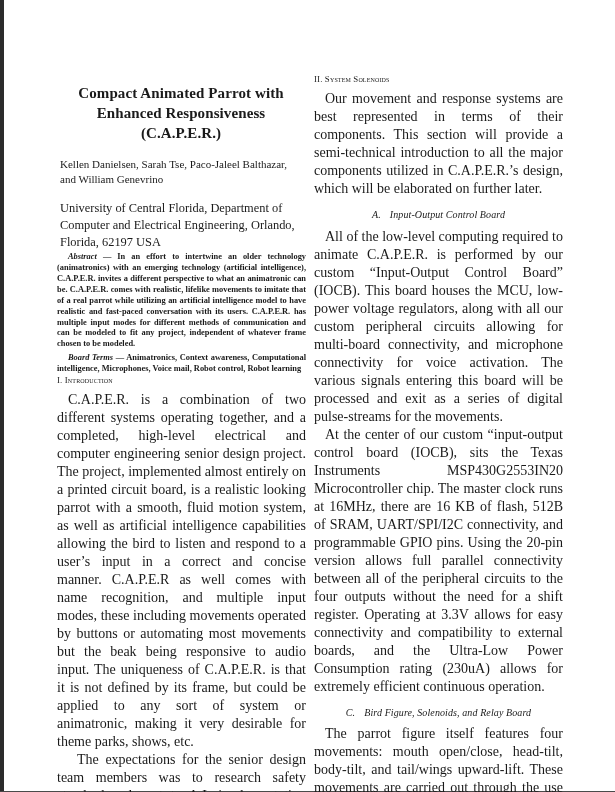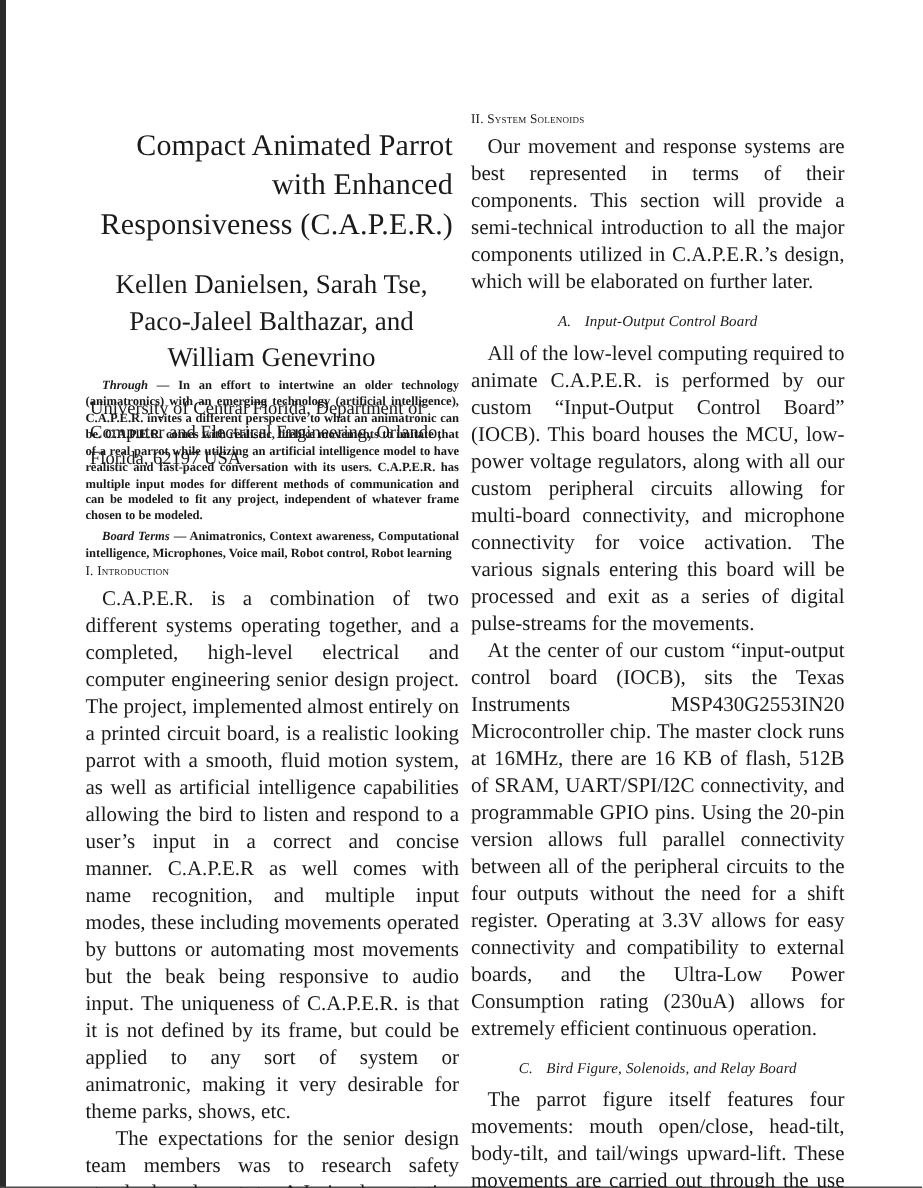--- a/index.html
+++ b/index.html
@@ -47,32 +47,32 @@
   }
 
   
   .titleblock {
     position: absolute;
     left: 60px;
     top: 84px;
     width: 242px;
   }
   .paper-title {
-    font-size: 20px;
+    font-size: 15px;
     line-height: 1.32;
-    text-align: right;
-    font-weight: normal;
+    text-align: center;
+    font-weight: bold;
     margin: 0;
     letter-spacing: 0.1px;
   }
   .authors {
-    font-size: 18px;
+    font-size: 11px;
     line-height: 1.36;
     margin: 14px 0 0 0;
-    text-align: center;
+    text-align: left;
   }
   .affiliation {
     font-size: 12.4px;
     line-height: 1.36;
     margin: 13px 0 0 0;
     text-align: left;
   }
 
   
   .col {
@@ -145,21 +145,21 @@
 
     <div class="titleblock">
       <h1 class="paper-title">Compact Animated Parrot with Enhanced Responsiveness (C.A.P.E.R.)</h1>
       <p class="authors">Kellen Danielsen, Sarah Tse, Paco-Jaleel Balthazar, and William Genevrino</p>
       <p class="affiliation">University of Central Florida, Department of Computer and Electrical Engineering, Orlando, Florida, 62197 USA</p>
     </div>
 
     <div class="col col-left">
 
       <p class="abstract">
-        <span class="lead-italic">Through</span>
+        <span class="lead-italic">Abstract</span>
         <span>—</span>
         <span>In an effort to intertwine an older technology (animatronics) with an emerging technology (artificial intelligence), C.A.P.E.R. invites a different perspective to what an animatronic can be. C.A.P.E.R. comes with realistic, lifelike movements to imitate that of a real parrot while utilizing an artificial intelligence model to have realistic and fast-paced conversation with its users. C.A.P.E.R. has multiple input modes for different methods of communication and can be modeled to fit any project, independent of whatever frame chosen to be modeled.</span>
       </p>
 
       <p class="indexterms">
         <span class="lead-italic">Board Terms</span>
         <span>—</span>
         <span>Animatronics, Context awareness, Computational intelligence, Microphones, Voice mail, Robot control, Robot learning</span>
       </p>
 

